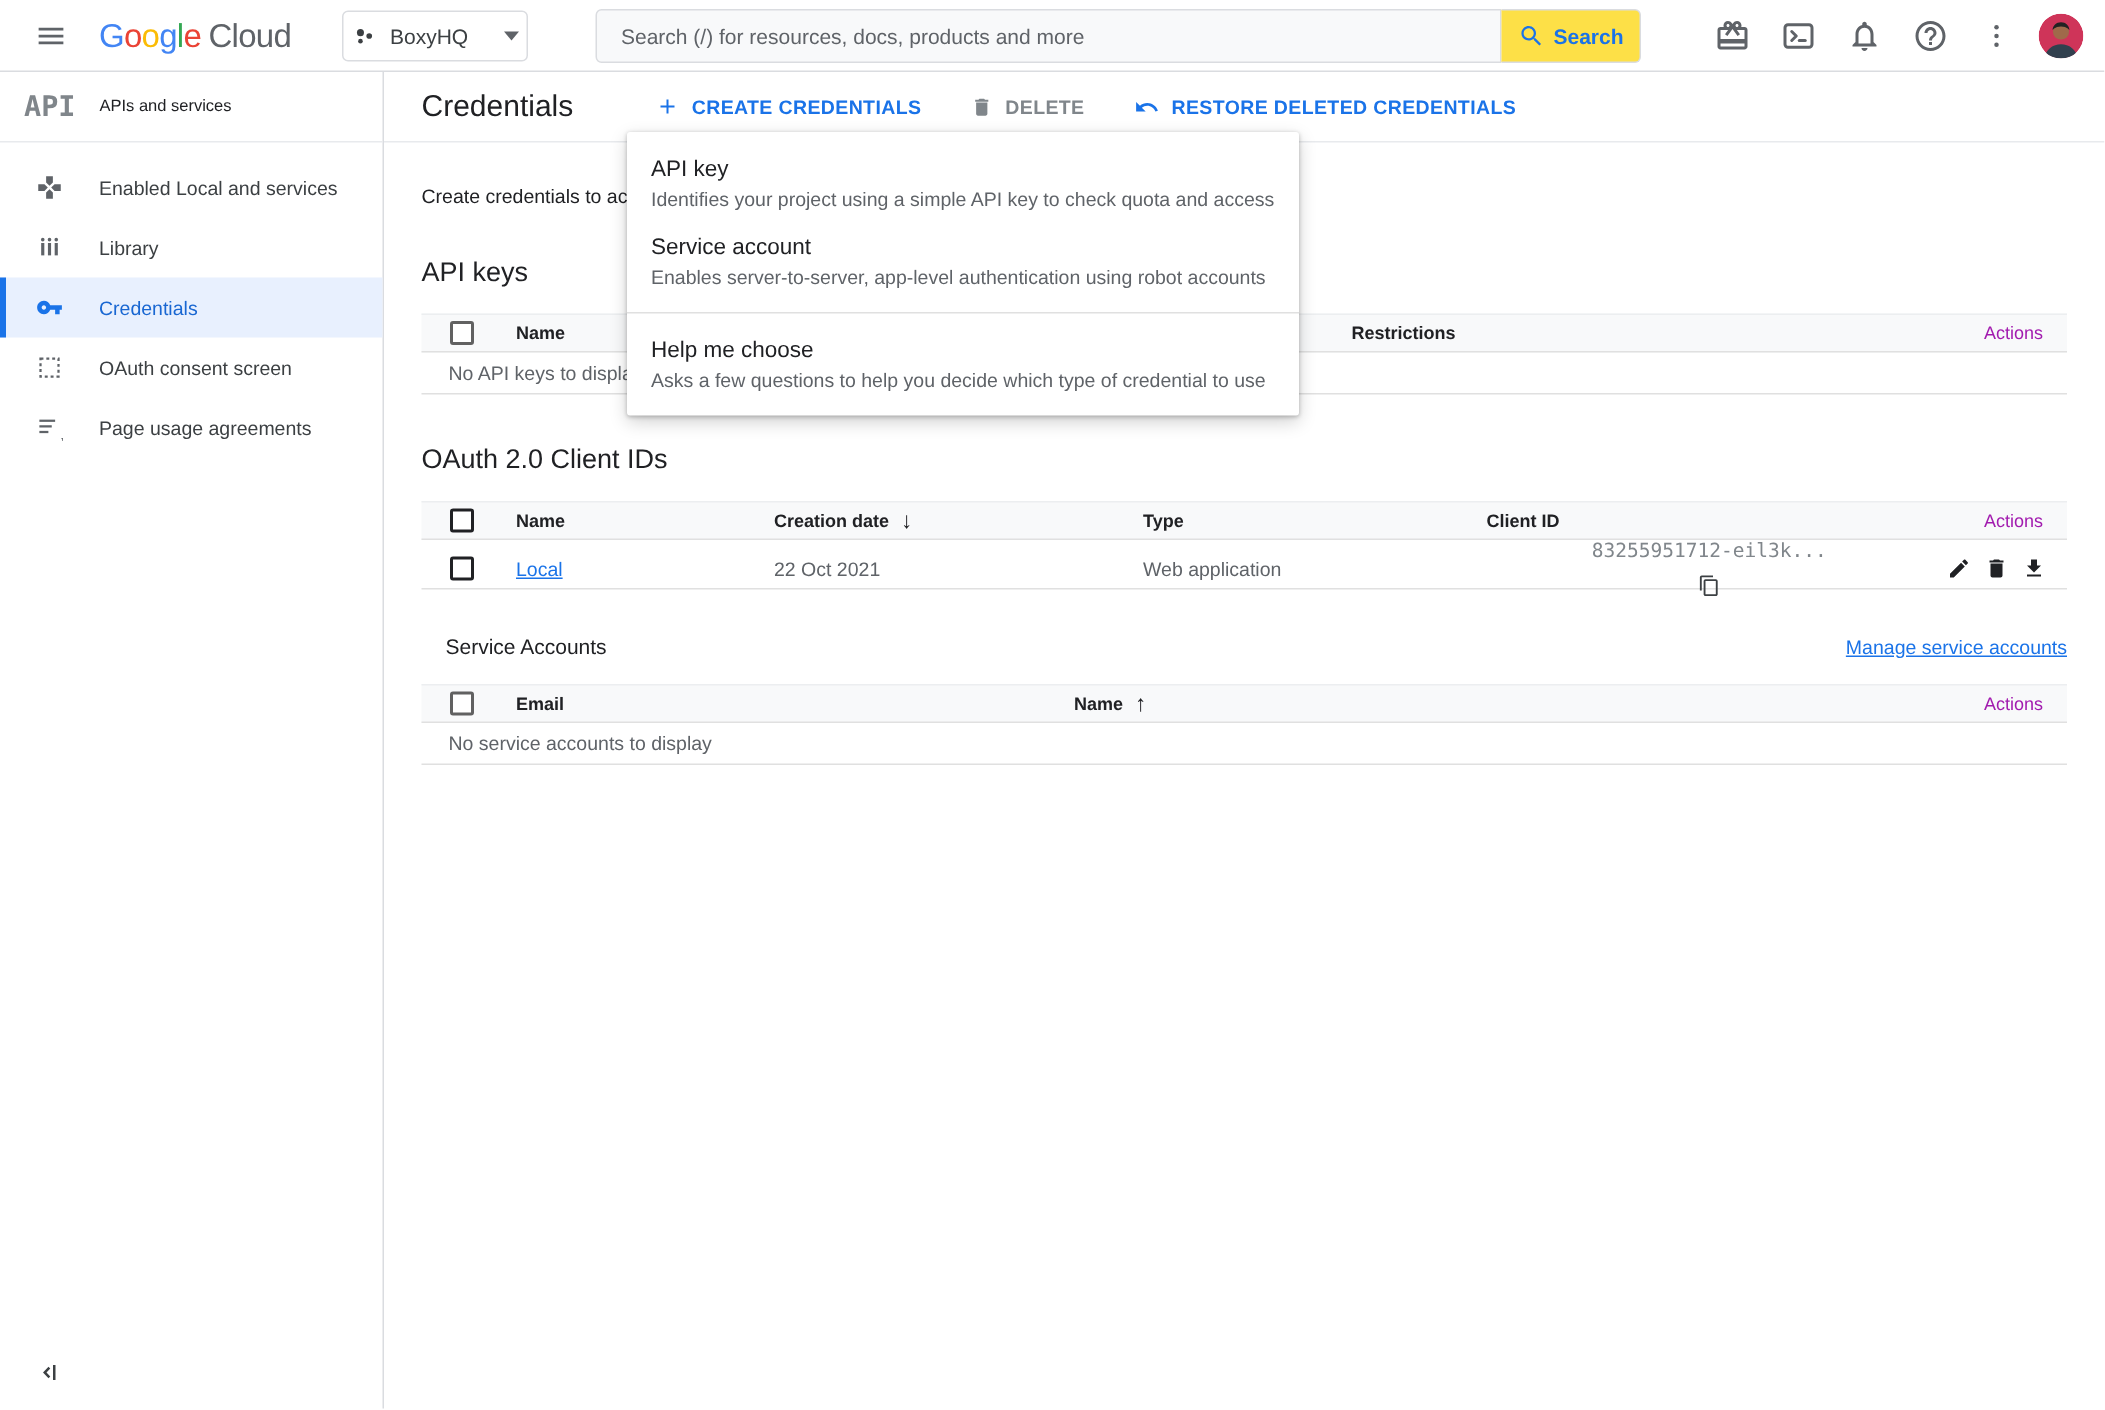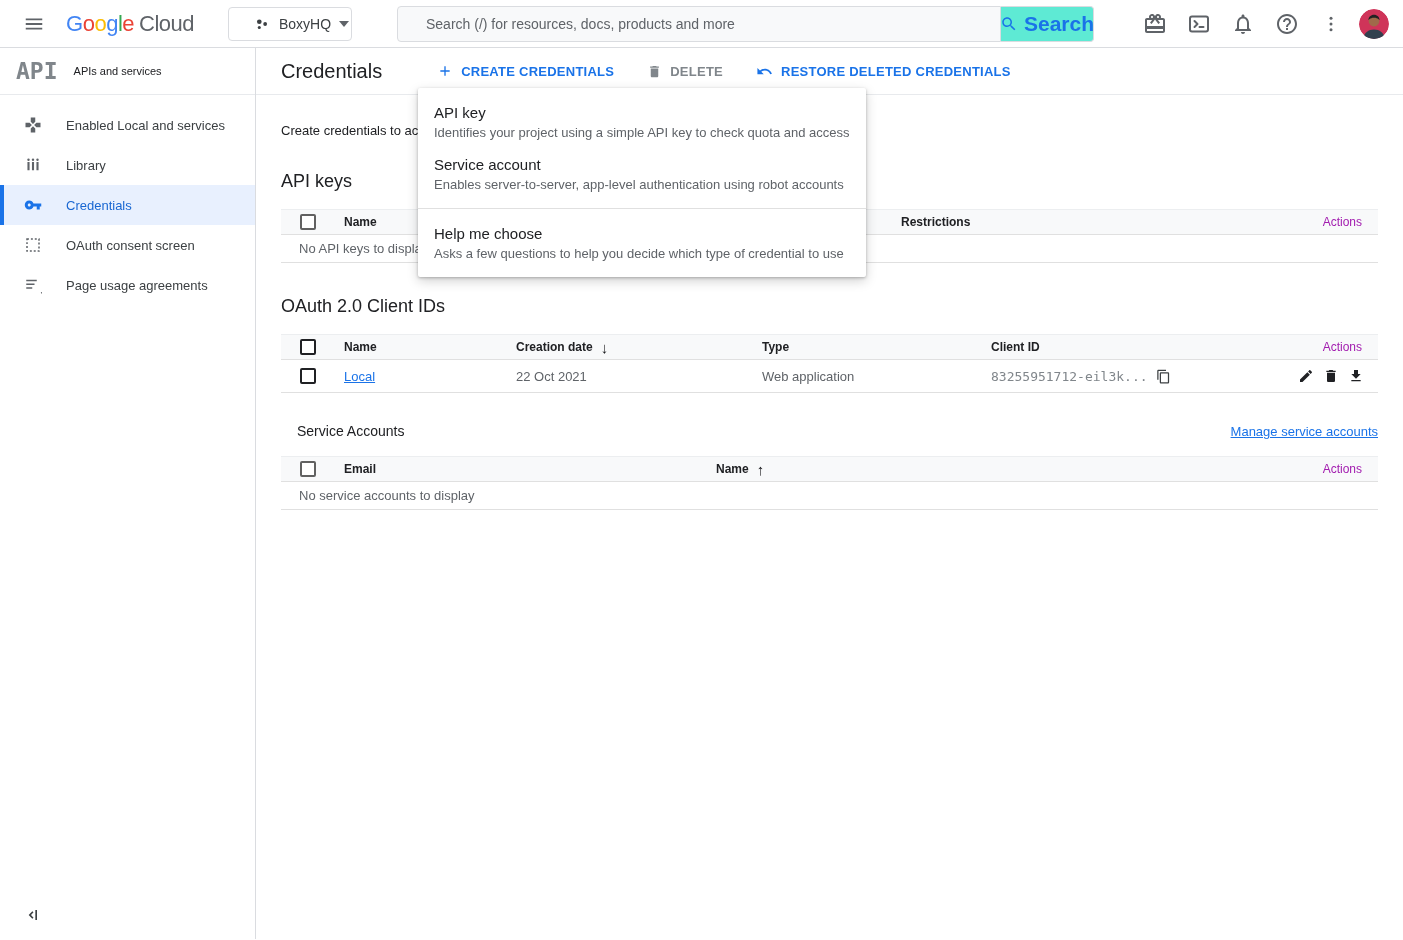--- a/index.html
+++ b/index.html
@@ -11,44 +11,44 @@
     padding-left:22px; background:#fff; border-bottom:1px solid #dadce0; z-index:50; }
   .icon-btn { display:flex; align-items:center; justify-content:center;
     background:none; border:none; cursor:pointer; color:#5f6368; }
   .hamburger { width:24px; height:24px; margin-right:20px; }
   .logo { display:flex; align-items:baseline; font-size:22px; letter-spacing:-0.5px;
     margin-right:34px; cursor:pointer; white-space:nowrap; }
   .logo .lG1{color:#4285F4}.logo .lO1{color:#EA4335}.logo .lO2{color:#FBBC05}
   .logo .lG2{color:#4285F4}.logo .lL{color:#34A853}.logo .lE{color:#EA4335}
   .logo .cloud { color:#5f6368; margin-left:5px; }
   .proj-btn { display:flex; align-items:center; gap:8px; height:34px; width:124px;
-    padding:0 24px; border:1px solid #dadce0; border-radius:4px; background:#fff;
+    padding:0 5px; border:1px solid #dadce0; border-radius:4px; background:#fff;
     cursor:pointer; font-size:14px; color:#3c4043; margin-right:45px; }
   .proj-caret { width:0; height:0; border-left:5px solid transparent;
     border-right:5px solid transparent; border-top:6px solid #5f6368; margin-left:auto; }
   .searchwrap { display:flex; width:697px; height:36px; }
   .search-input { flex:1; height:36px; border:1px solid #dadce0; border-radius:4px 0 0 4px;
-    background:#f8f9fa; padding:0 28px; font-size:14px; color:#202124; outline:none;
+    background:#f8f9fa; padding:0 16px; font-size:14px; color:#202124; outline:none;
     font-family:"Liberation Sans", sans-serif; }
   .search-input::placeholder { color:#5f6368; }
   .search-btn { width:93px; height:36px; border:1px solid #dadce0; border-left:none;
-    border-radius:0 4px 4px 0; background:#5eead4; color:#1a73e8; font-size:21px;
+    border-radius:0 4px 4px 0; background:#fde047; color:#1a73e8; font-size:14px;
     font-weight:bold; display:flex; align-items:center; justify-content:center; gap:6px;
     cursor:pointer; font-family:"Liberation Sans", sans-serif; }
   .tb-spacer { flex:1; }
   .tb-icon { width:40px; height:40px; margin:0 2px; }
   .avatar { width:30px; height:30px; border-radius:50%; overflow:hidden; margin:0 14px 0 6px;
     cursor:pointer; flex:none; }
 
   
   .shell { display:flex; height:891px; }
   .sidebar { position:relative; width:256px; flex:none; border-right:1px solid #dadce0; background:#fff; }
   .side-head { display:flex; align-items:center; gap:16px; height:47px; padding-left:16px;
     border-bottom:1px solid #e8eaed; }
-  .api-logo { font-family:"DejaVu Sans Mono", monospace; font-weight:bold; font-size:23px;
+  .api-logo { font-family:"DejaVu Sans Mono", monospace; font-weight:bold; font-size:19px;
     color:#80868b; letter-spacing:0px; }
   .side-title { font-size:11px; color:#202124; }
   .nav { padding-top:10px; }
   .nav-item { position:relative; display:flex; align-items:center; gap:24px; height:40px;
     padding-left:24px; font-size:13px; color:#3c4043; cursor:pointer; }
   .nav-item .nicon { width:18px; height:18px; color:#5f6368; flex:none; display:flex; }
   .nav-item.selected { background:#e8f0fe; color:#1967d2; }
   .nav-item.selected .nicon { color:#1a73e8; }
   .nav-item.selected::before { content:""; position:absolute; left:0; top:0; bottom:0;
     width:4px; background:#1a73e8; }
@@ -82,21 +82,21 @@
   .cols-api { grid-template-columns:63px 557px 1fr 90px; }
   .cols-oauth { grid-template-columns:63px 172px 246px 229px 1fr 90px; }
   .cols-svc { grid-template-columns:63px 372px 1fr 90px; }
   .cb { width:16px; height:16px; margin-left:19px; border:2px solid #616161; border-radius:2px;
     background:#fff; cursor:pointer; }
   .cb.dark { border-color:#202124; }
   .th-actions { text-align:right; padding-right:16px; color:#a21caf; font-weight:normal; }
   .sortable { display:flex; align-items:center; gap:8px; cursor:pointer; }
   .sort-arrow { font-size:15px; font-weight:normal; color:#202124; }
   .mono { font-family:"DejaVu Sans Mono", monospace; font-size:13px; color:#80868b; }
-  .cid-cell { display:flex; align-items:center; gap:8px; }
+  .cid-cell { display:flex; align-items:center; gap:8px;flex-direction:column; }
   .row-actions { display:flex; align-items:center; justify-content:flex-end; gap:9px;
     padding-right:14px; color:#202124; }
   .act-icon { width:16px; height:16px; cursor:pointer; color:#202124; display:flex; }
   .copy-btn { width:15px; height:15px; color:#3c4043; cursor:pointer; display:flex; }
 
   
   .menu { position:absolute; left:418px; top:88px; width:448px; z-index:100; background:#fff;
     border-radius:2px; padding:8px 0;
     box-shadow:0 1px 3px rgba(0,0,0,0.25), 0 4px 12px rgba(0,0,0,0.18); }
   .menu-item { padding:7px 16px; cursor:pointer; }

